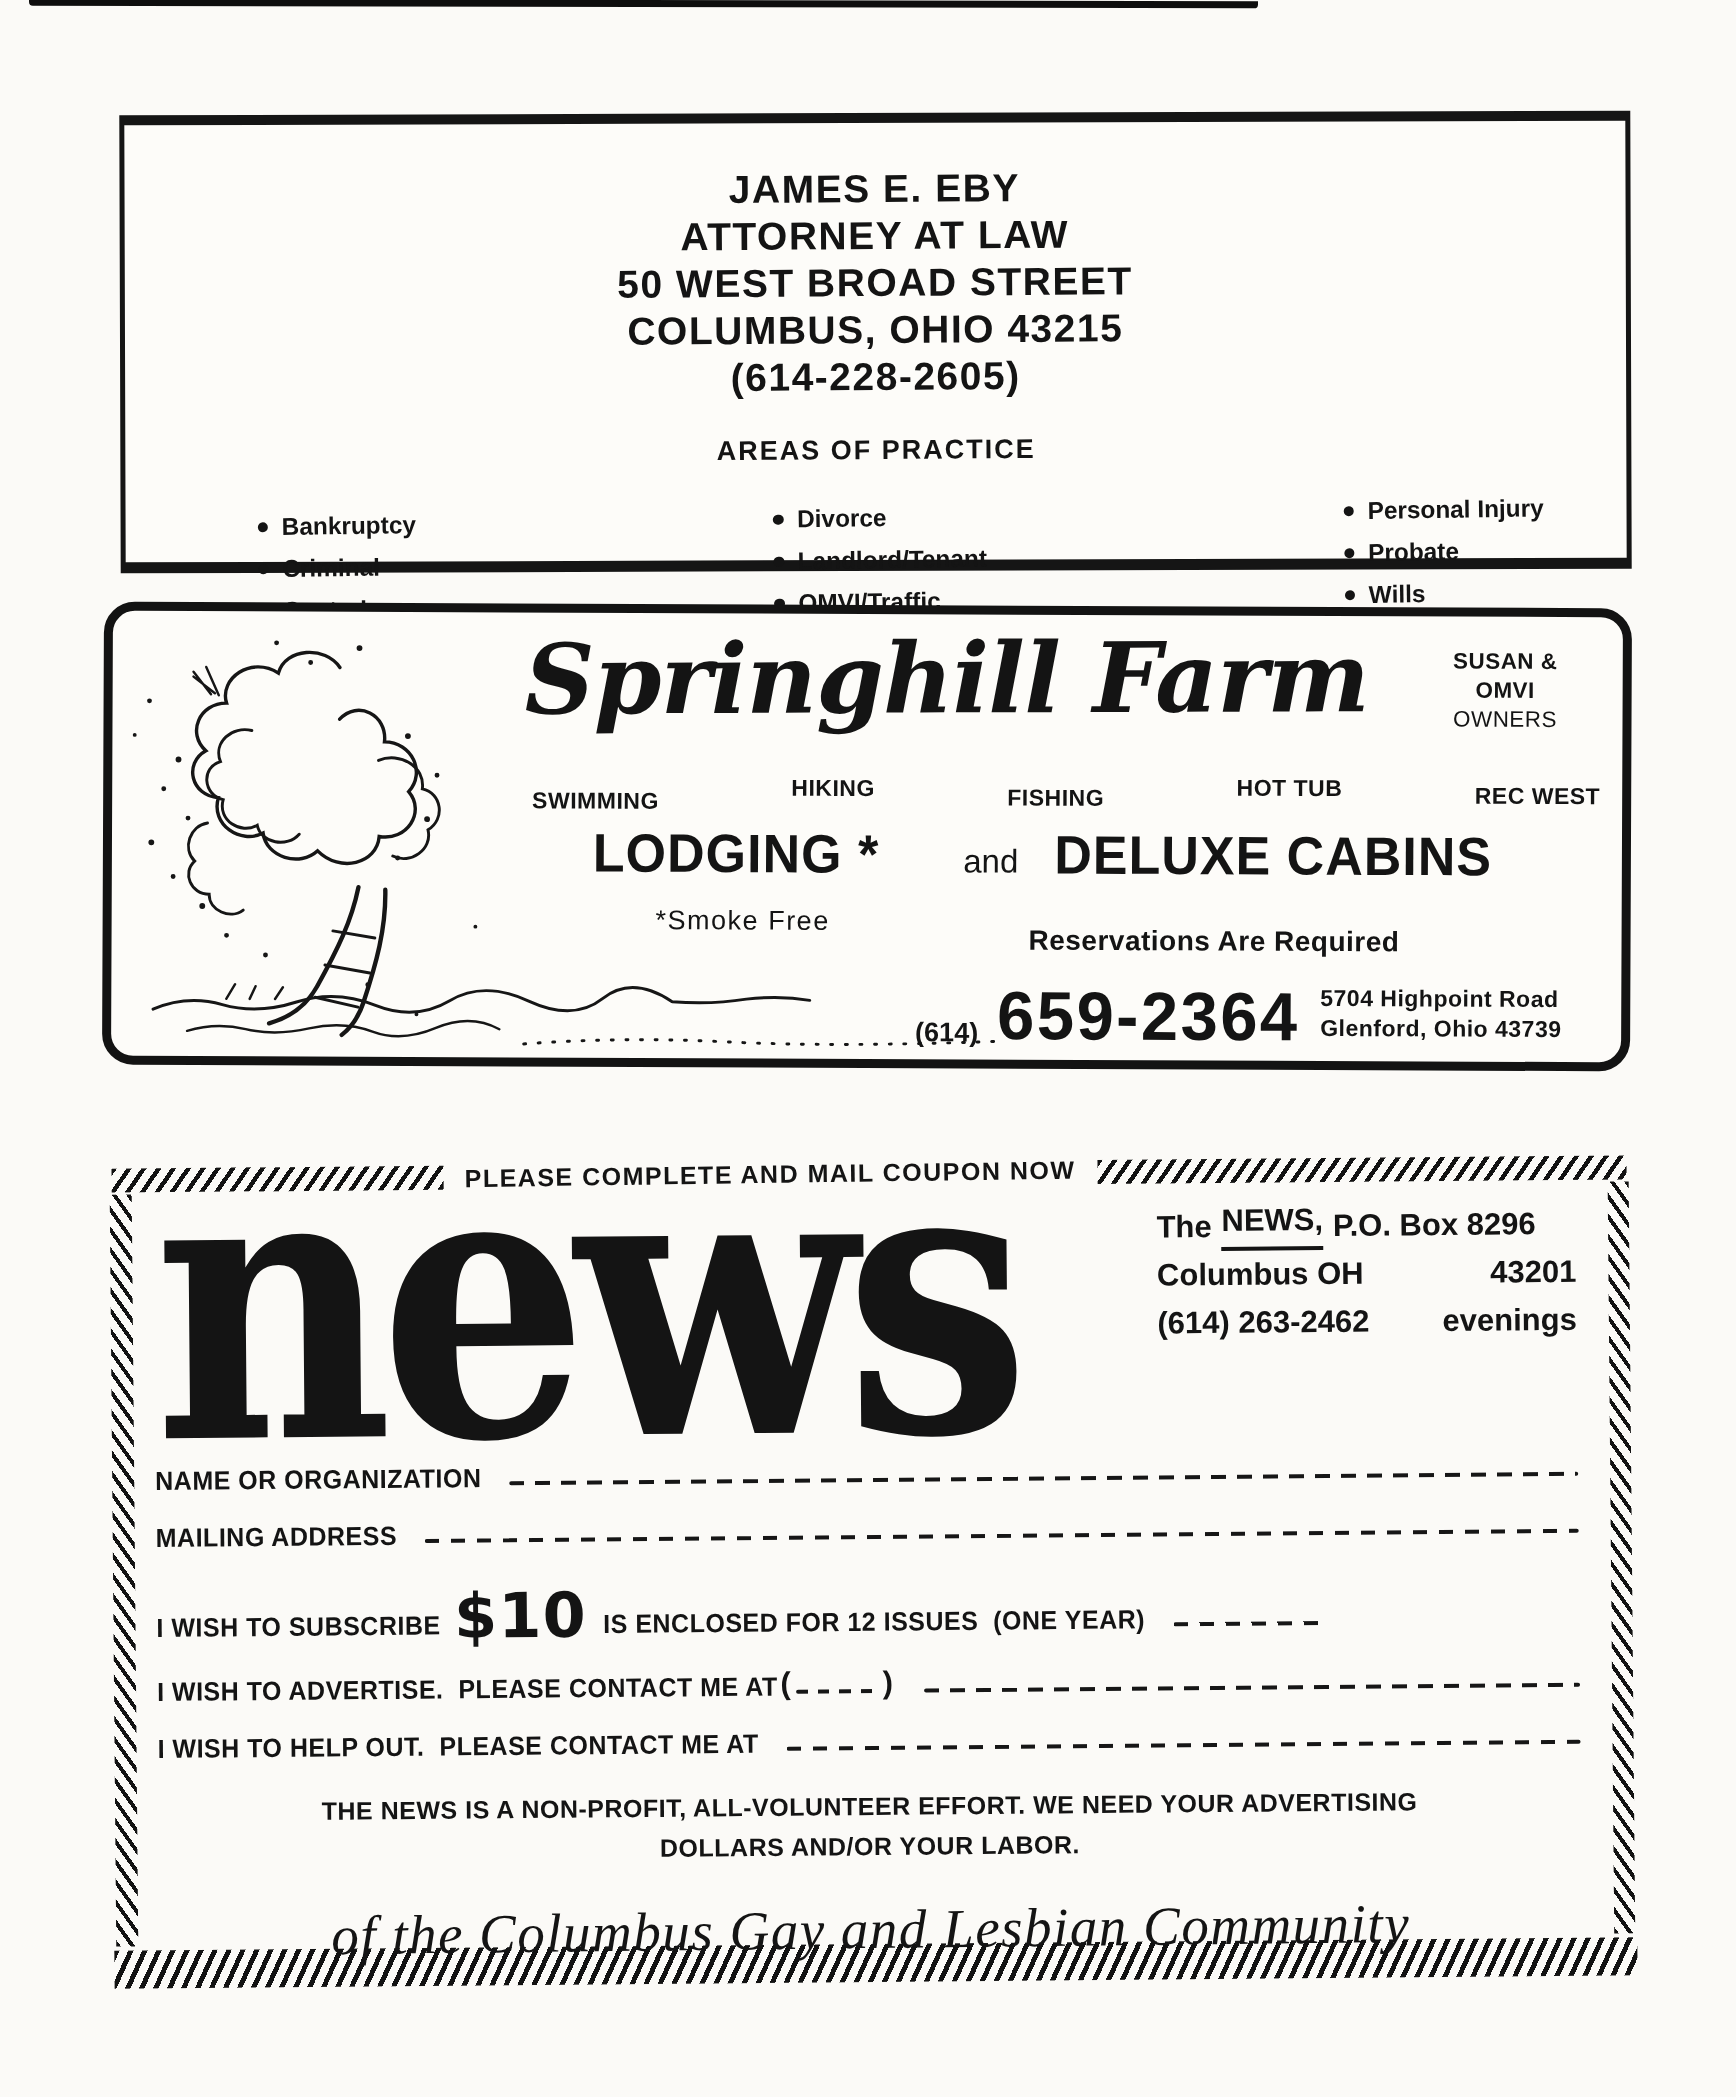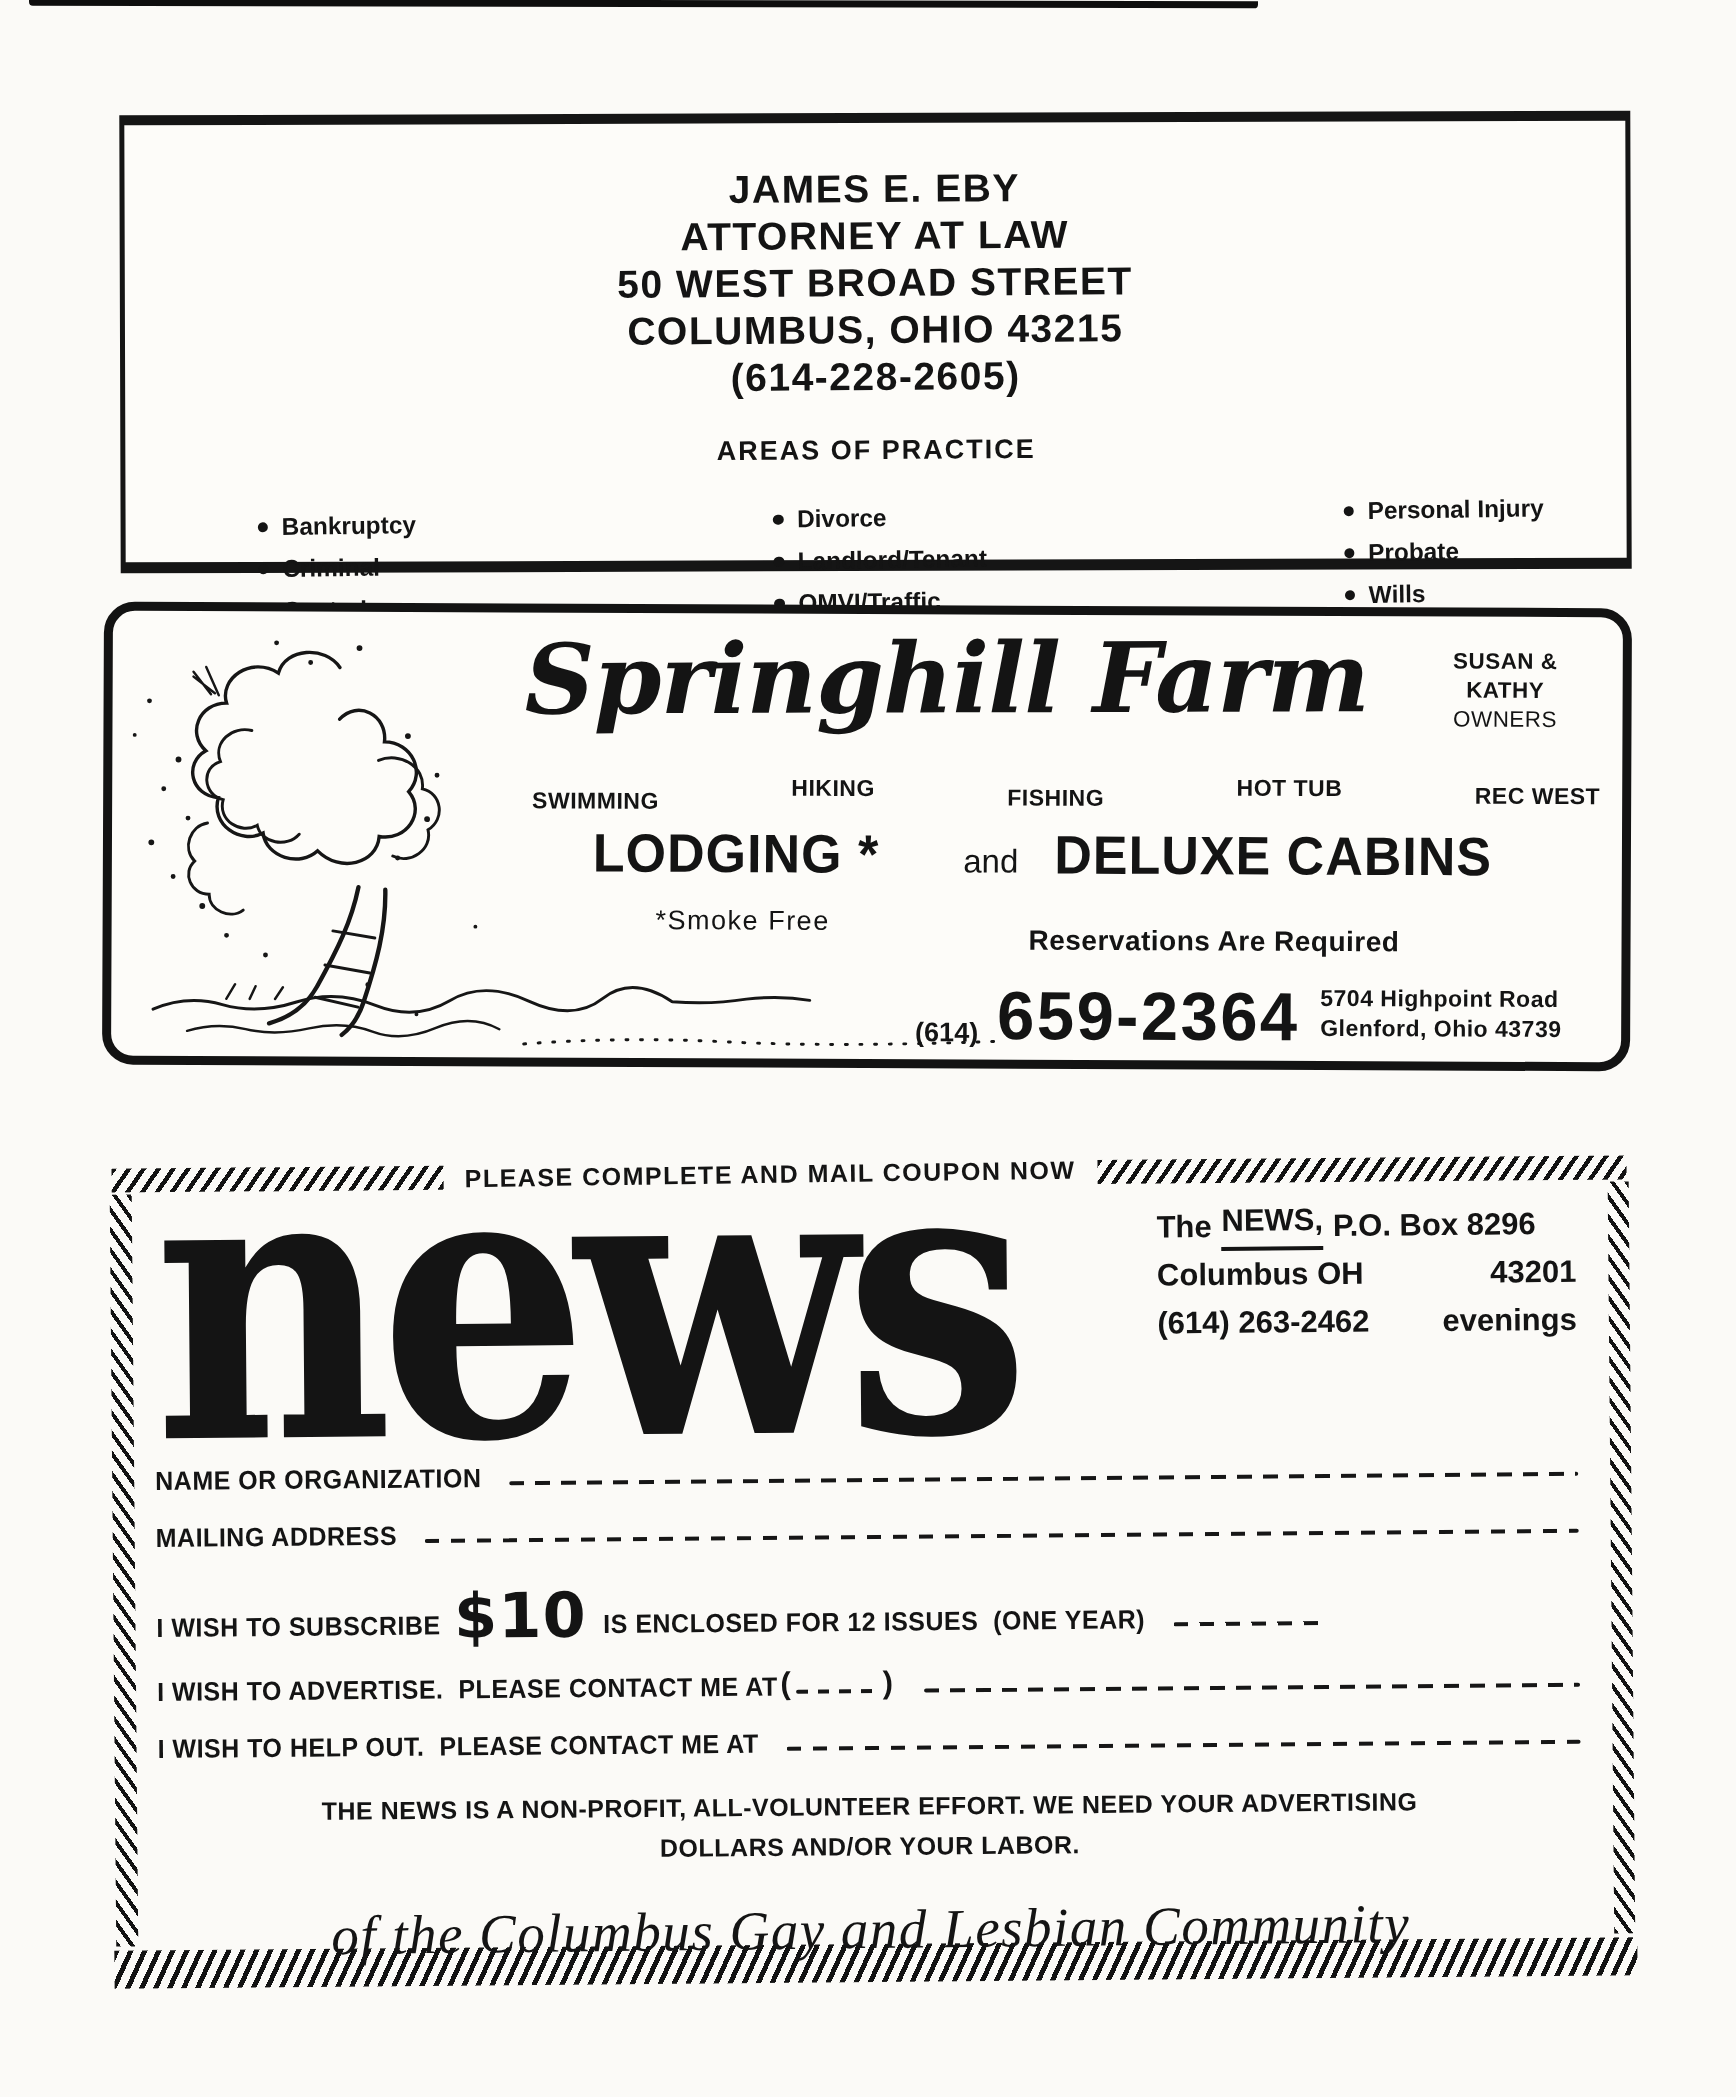--- a/index.html
+++ b/index.html
@@ -152,21 +152,21 @@
         <circle cx="760" cy="640" r="4"></circle>
           <circle cx="540" cy="760" r="5"></circle>
           <circle cx="640" cy="820" r="4"></circle>
       </g>
     </svg>
 
     <div class="farm-title">Springhill Farm</div>
 
     <div class="farm-owners">
       <div>SUSAN &amp;</div>
-      <div>KATHY</div>
+      <div>OMVI</div>
       <div class="own">OWNERS</div>
     </div>
 
     <div class="amenities">
       <span>SWIMMING</span>
       <span>HIKING</span>
       <span>FISHING</span>
       <span>HOT TUB</span>
       <span>REC WEST</span>
     </div>

